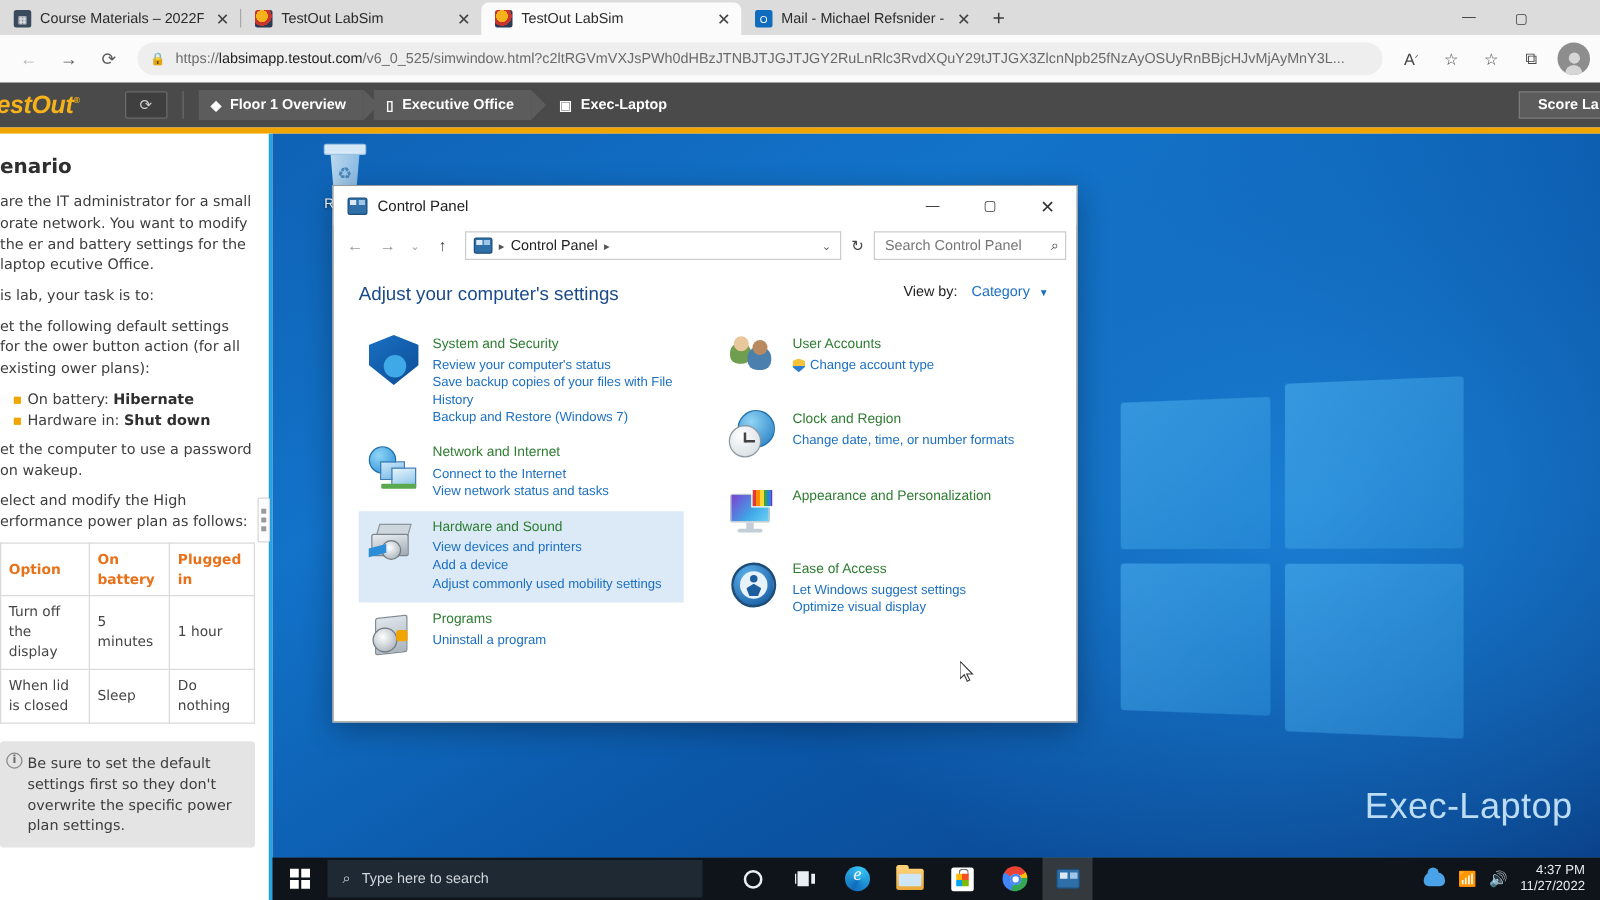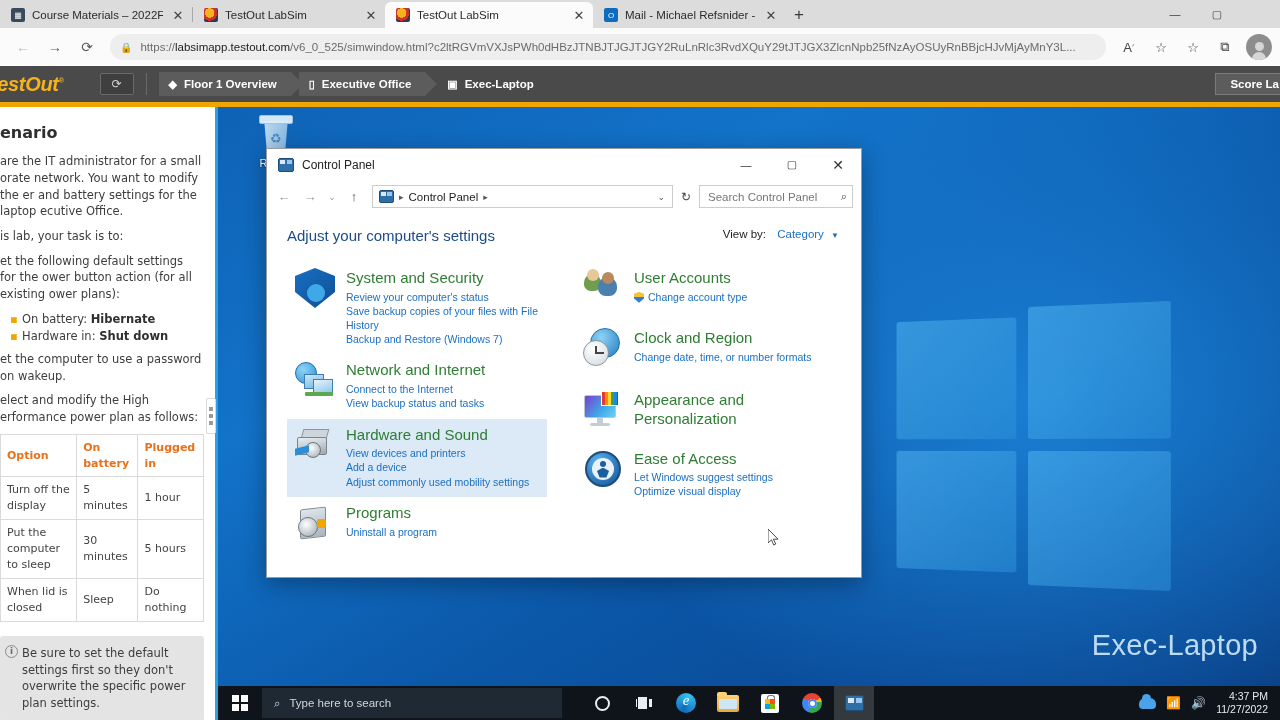--- a/index.html
+++ b/index.html
@@ -185,21 +185,21 @@
   .cp-viewby .lbl { color: #222; }
   .cp-viewby .val { color: #1b6fc1; margin-left: 8px; }
   .cp-viewby .car { color: #1b6fc1; font-size: 8px; margin-left: 4px; }
 
   .cp-cols { display: flex; gap: 10px; }
   .cp-col { width: 260px; }
   .cp-cat { display: flex; gap: 11px; padding: 6px 8px 8px 8px; }
   .cp-cat.hl { background: #dceaf7; }
   .cp-ico { width: 40px; height: 40px; flex: 0 0 40px; position: relative; }
   .cp-cat-text { padding-top: 1px; }
-  .cp-cat-title { font-size: 15px; color: #2e7d32; line-height: 1.25; margin-bottom: 2px; }
+  .cp-cat-title { font-size: 11px; color: #2e7d32; line-height: 1.25; margin-bottom: 2px; }
   .cp-link { font-size: 10.5px; color: #1b6fc1; line-height: 1.35; display: block; }
   .cp-link.ind { padding-left: 14px; position: relative; }
   .shield-mini { position: absolute; left: 0; top: 2px; width: 10px; height: 11px;
     background: linear-gradient(180deg,#f5c33a 50%, #2f7fd1 50%);
     clip-path: polygon(50% 0,100% 18%,100% 62%,50% 100%,0 62%,0 18%); }
 
   
   .ico-shield { background: linear-gradient(140deg,#1a6fc4,#0d4e95);
     clip-path: polygon(50% 0,100% 20%,100% 60%,50% 100%,0 60%,0 20%); }
   .ico-shield:after { content:""; position:absolute; left:12px; top:16px; width:18px; height:18px;
@@ -393,25 +393,20 @@
         <th>Option</th>
         <th>On battery</th>
         <th>Plugged in</th>
       </tr>
       <tr>
         <td>Turn off the display</td>
         <td>5 minutes</td>
         <td>1 hour</td>
       </tr>
       <tr>
-        <td>Put the computer to sleep</td>
-        <td>30 minutes</td>
-        <td>5 hours</td>
-      </tr>
-      <tr>
         <td>When lid is closed</td>
         <td>Sleep</td>
         <td>Do nothing</td>
       </tr>
     </tbody>
       </table>
 
     <div class="note-box">
       <span class="info-ico">i</span>
       <span>Be sure to set the default settings first so they don't overwrite the specific power plan settings.</span>
@@ -496,21 +491,21 @@
             <div class="cp-cat">
               <div class="cp-ico ico-net">
                 <span class="globe"></span>
                   <span class="m1"></span>
                   <span class="m2"></span>
                   <span class="base"></span>
               </div>
               <div class="cp-cat-text">
                 <div class="cp-cat-title">Network and Internet</div>
                 <span class="cp-link">Connect to the Internet</span>
-                <span class="cp-link">View backup status and tasks</span>
+                <span class="cp-link">View network status and tasks</span>
               </div>
             </div>
 
             <div class="cp-cat hl">
               <div class="cp-ico ico-hw">
                 <span class="lid2"></span>
                   <span class="printer"></span>
                   <span class="disc"></span>
                   <span class="blue"></span>
               </div>

